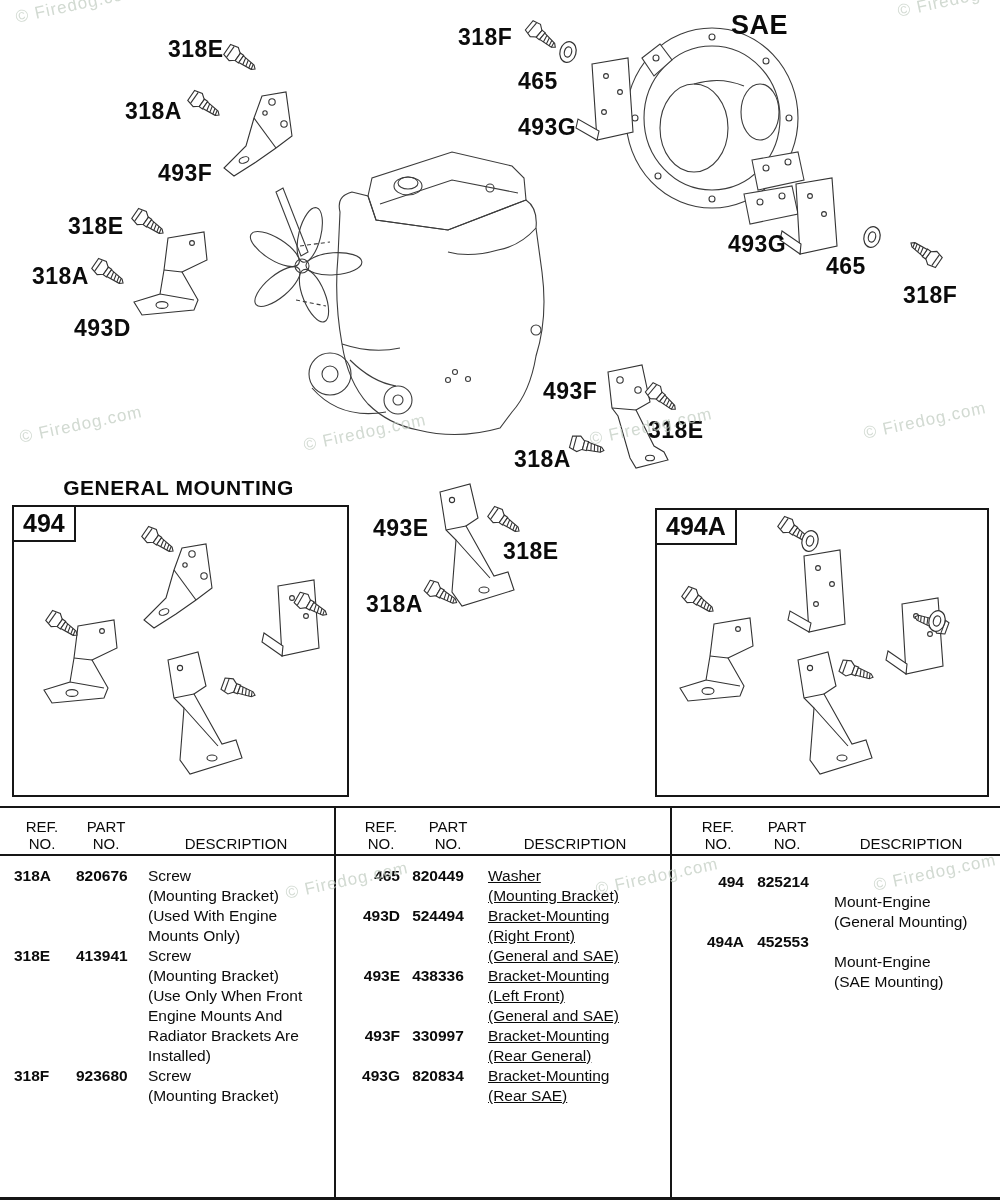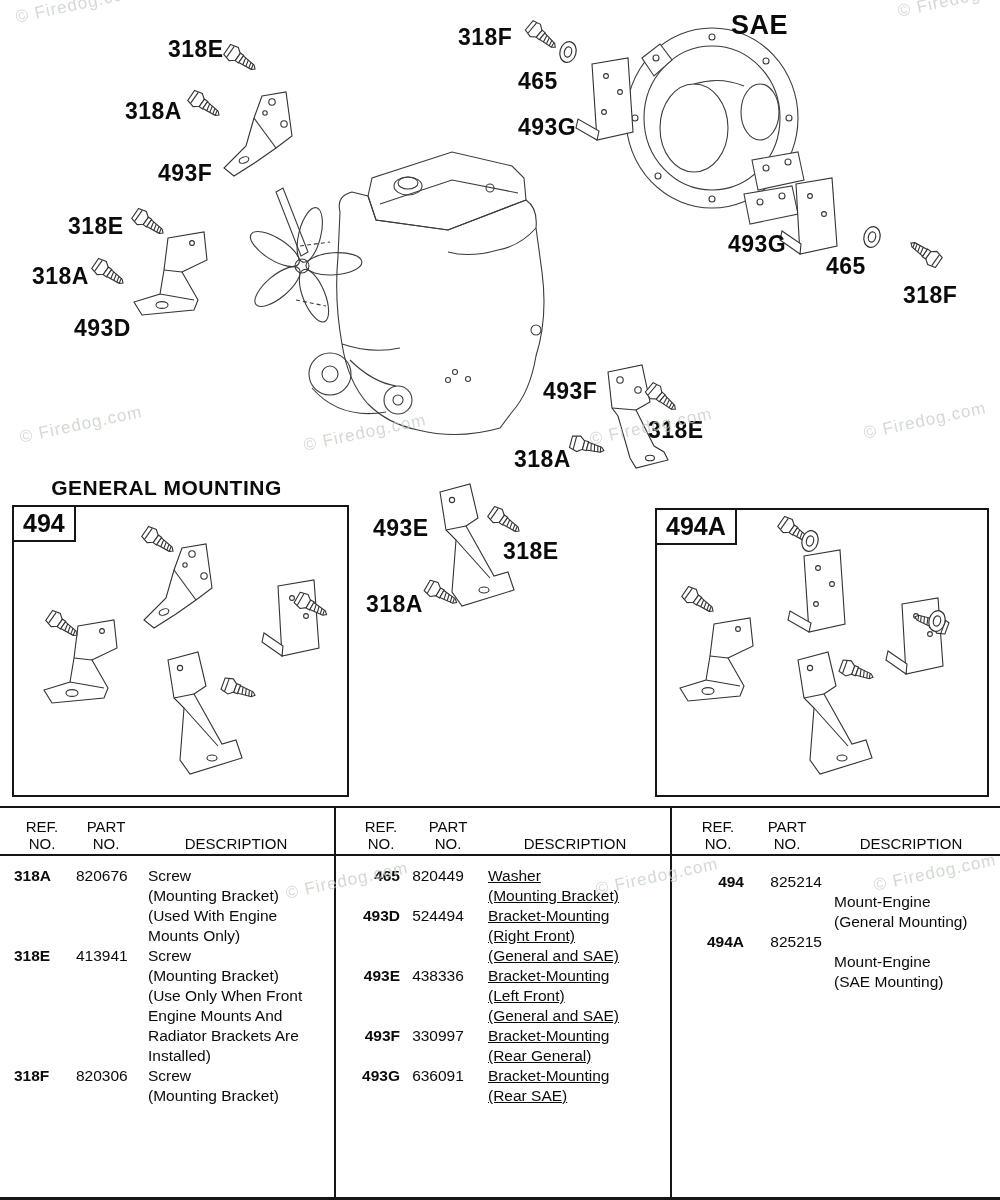--- a/index.html
+++ b/index.html
@@ -13,21 +13,21 @@
   .refbox{position:absolute;left:-2px;top:-2px;border:2px solid #161616;background:#fff;
           font-weight:bold;font-size:25px;padding:1px 9px 2px 9px;line-height:30px;}
   
   .tline{position:absolute;background:#161616;}
   .tgroup{position:absolute;top:806px;font-size:15.5px;line-height:20px;}
   .thead{display:flex;align-items:flex-end;height:46px;padding-bottom:6px;}
   .th{white-space:pre-line;text-align:center;line-height:17px;font-size:15px;}
   .trows{padding-top:8px;}
   .trow{display:flex;align-items:flex-start;}
   .c-ref{font-weight:bold;flex:none;}
-  .c-part{font-weight:normal;flex:none;}
+  .c-part{font-weight:bold;flex:none;}
   .c-desc{flex:1;white-space:pre-line;}
   
   .tg1{left:0;width:334px;}
   .tg1 .trow,.tg1 .thead{padding-left:14px;padding-right:4px;}
   .tg1 .c-ref,.tg1 .th-ref{width:62px;text-align:left;}
   .tg1 .th-ref{text-align:center;width:56px;}
   .tg1 .c-part,.tg1 .th-part{width:72px;text-align:left;}
   .tg1 .th-part{text-align:center;width:72px;}
   
   .tg2{left:336px;width:334px;}
@@ -35,21 +35,21 @@
   .tg2 .c-ref{width:50px;text-align:right;}
   .tg2 .th-ref{width:62px;text-align:center;}
   .tg2 .c-part{width:76px;text-align:center;}
   .tg2 .th-part{width:72px;text-align:center;}
   .tg2 .c-desc{padding-left:12px;text-decoration:underline;}
   
   .tg3{left:672px;width:328px;}
   .tg3 .trow,.tg3 .thead{padding-left:16px;padding-right:4px;}
   .tg3 .c-ref{width:56px;text-align:right;}
   .tg3 .th-ref{width:60px;text-align:center;}
-  .tg3 .c-part{width:78px;text-align:right;}
+  .tg3 .c-part{width:78px;text-align:center;}
   .tg3 .th-part{width:78px;text-align:center;}
   .tg3 .c-desc{padding-left:12px;margin-top:20px;}
   .tg3 .trows{padding-top:14px;}
   
   .wm{position:absolute;color:#c3cec3;opacity:.75;font-size:17px;letter-spacing:1px;
       transform:rotate(-12deg);transform-origin:left top;white-space:nowrap;pointer-events:none;}
 </style>
 </head>
 <body>
 
@@ -219,21 +219,21 @@
   <div class="plabel" style="left:728px;top:231px">493G</div>
   <div class="plabel" style="left:826px;top:253px">465</div>
   <div class="plabel" style="left:903px;top:282px">318F</div>
   <div class="plabel" style="left:543px;top:378px">493F</div>
   <div class="plabel" style="left:648px;top:417px">318E</div>
   <div class="plabel" style="left:514px;top:446px">318A</div>
   <div class="plabel" style="left:373px;top:515px">493E</div>
   <div class="plabel" style="left:503px;top:538px">318E</div>
   <div class="plabel" style="left:366px;top:591px">318A</div>
 
-  <div class="sect-title" style="left:0;top:476px;width:333px">GENERAL MOUNTING</div>
+  <div class="sect-title" style="left:12px;top:476px;width:333px">GENERAL MOUNTING</div>
 
   <div class="pbox" style="left:12px;top:505px;width:333px;height:288px">
     <div class="refbox">494</div>
   </div>
   <div class="pbox" style="left:655px;top:508px;width:330px;height:285px">
     <div class="refbox">494A</div>
   </div>
 
   <div class="tline" style="left:0;top:806px;width:1000px;height:2px"></div>
   <div class="tline" style="left:0;top:854px;width:1000px;height:2px"></div>
@@ -263,21 +263,21 @@
         <span class="c-part">413941</span>
         <span class="c-desc">Screw
 (Mounting Bracket)
 (Use Only When Front
 Engine Mounts And
 Radiator Brackets Are
 Installed)</span>
       </div>
       <div class="trow">
         <span class="c-ref">318F</span>
-        <span class="c-part">820306</span>
+        <span class="c-part">923680</span>
         <span class="c-desc">Screw
 (Mounting Bracket)</span>
       </div>
     </div>
   </div>
 
   <div class="tgroup tg2">
     <div class="thead">
       <span class="th th-ref">REF.
 NO.</span>
@@ -307,21 +307,21 @@
 (General and SAE)</span>
       </div>
       <div class="trow">
         <span class="c-ref">493F</span>
         <span class="c-part">330997</span>
         <span class="c-desc">Bracket-Mounting
 (Rear General)</span>
       </div>
       <div class="trow">
         <span class="c-ref">493G</span>
-        <span class="c-part">636091</span>
+        <span class="c-part">820834</span>
         <span class="c-desc">Bracket-Mounting
 (Rear SAE)</span>
       </div>
     </div>
   </div>
 
   <div class="tgroup tg3">
     <div class="thead">
       <span class="th th-ref">REF.
 NO.</span>
@@ -331,21 +331,21 @@
     </div>
     <div class="trows">
       <div class="trow">
         <span class="c-ref">494</span>
         <span class="c-part">825214</span>
         <span class="c-desc">Mount-Engine
 (General Mounting)</span>
       </div>
       <div class="trow">
         <span class="c-ref">494A</span>
-        <span class="c-part">825215</span>
+        <span class="c-part">452553</span>
         <span class="c-desc">Mount-Engine
 (SAE Mounting)</span>
       </div>
     </div>
   </div>
 
   <div class="wm" style="left:14px;top:8px">© Firedog.com</div>
   <div class="wm" style="left:896px;top:2px">© Firedog.com</div>
   <div class="wm" style="left:18px;top:428px">© Firedog.com</div>
   <div class="wm" style="left:302px;top:436px">© Firedog.com</div>

